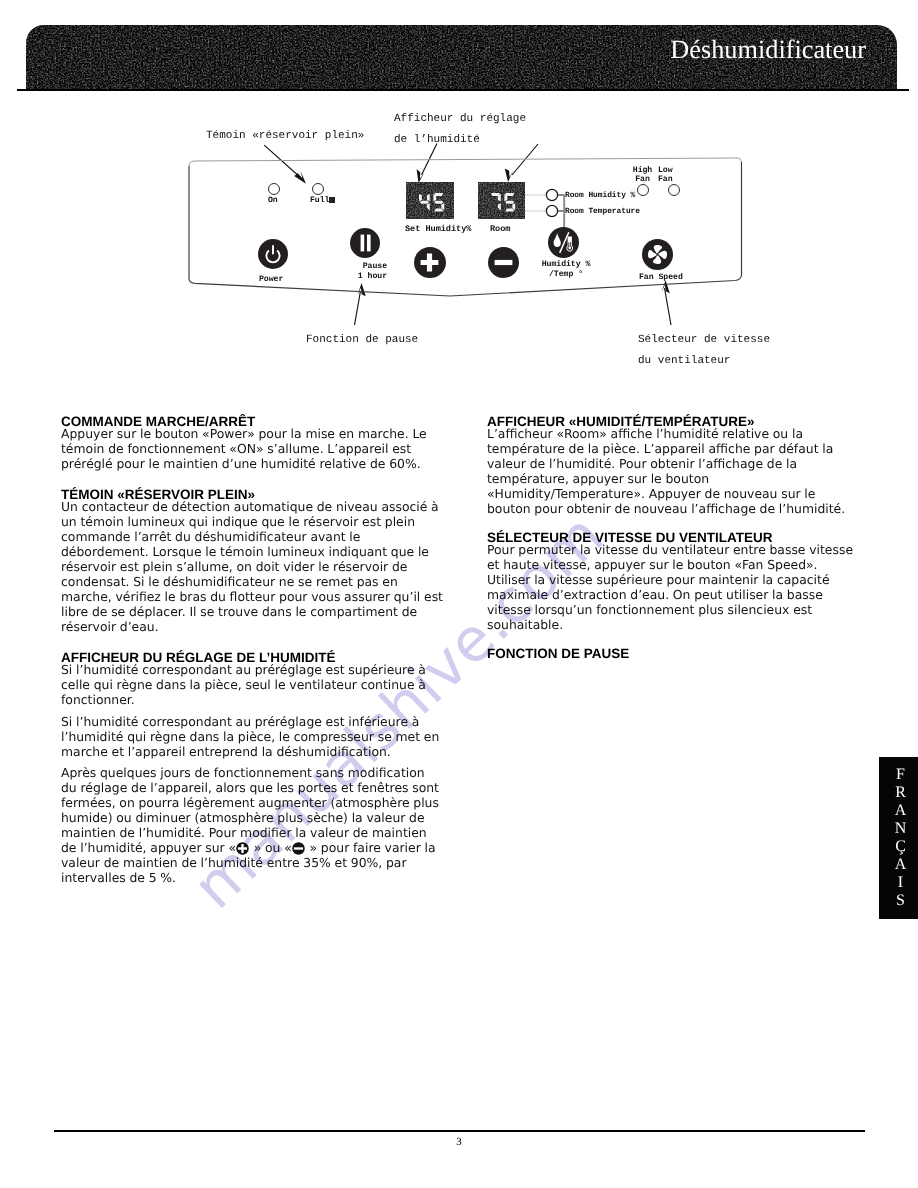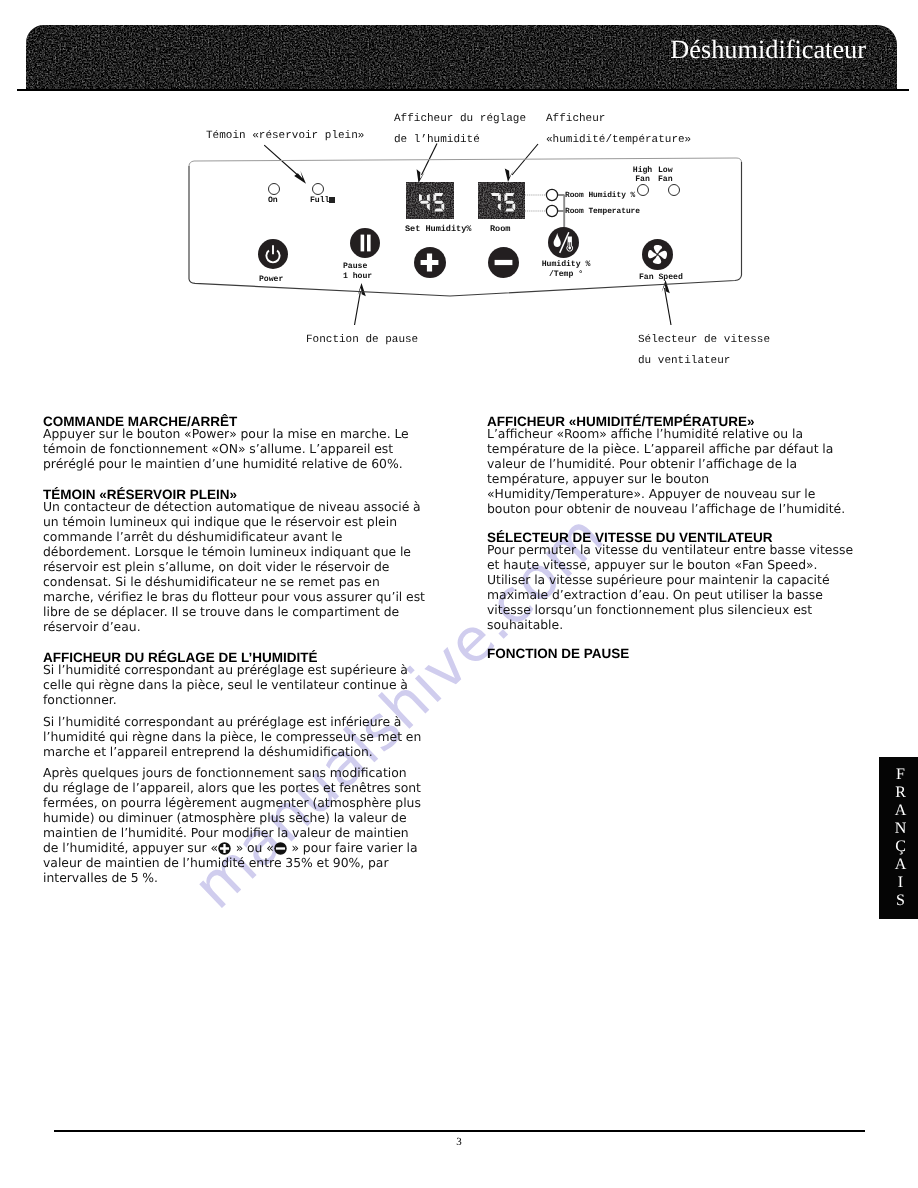--- a/index.html
+++ b/index.html
@@ -27,21 +27,21 @@
 
   .led{position:absolute;border:1.6px solid #2b2b2b;border-radius:50%;background:#fff;}
   .pmlabel{position:absolute;font-family:Liberation Mono, monospace;font-weight:bold;
       font-size:8.2px;color:#111;white-space:nowrap;letter-spacing:-0.05px;line-height:9.6px;}
   .btn{position:absolute;border-radius:50%;background:#231f20;}
   .seg{position:absolute;background:#1a1718;overflow:hidden;}
   .segnoise{position:absolute;left:0;top:0;}
 
   
   .col{position:absolute;font-family:"DejaVu Sans",sans-serif;z-index:2;}
-  #colL{left:43px;top:414px;width:382.6px;}
+  #colL{left:61px;top:414px;width:382.6px;}
   #colR{left:487px;top:414px;width:375px;}
   h3.sec{font-family:"Liberation Sans",sans-serif;font-size:13.5px;font-weight:bold;
       margin:0 0 -3px 0;line-height:15.4px;letter-spacing:0;color:#000;}
   p.para{font-size:12.4px;margin:0 0 6.5px 0;line-height:15.0px;color:#151515;word-spacing:-0.2px;}
   .sp{margin-top:0;padding-top:9px;}
   #colR .sp{padding-top:8px;}
   #colR p.para{margin-bottom:5.5px;}
   #colR h3.sec:last-of-type{margin-bottom:2px;}
   .inlineicon{display:inline-block;width:13px;height:13px;vertical-align:-2.5px;margin:0 0.5px;}
 
@@ -78,22 +78,20 @@
       </defs>
       <rect width="871" height="66" filter="url(#grainf)"></rect>
     </svg>
     <span id="header-title">Déshumidificateur</span>
   </div>
   <div id="header-rule"></div>
 
   <div class="callout" id="co0" style="left:206px;top:126px;">Témoin «réservoir plein»</div>
   <div class="callout" id="co1" style="left:394px;top:109px;">Afficheur du réglage
 de l’humidité</div>
-  <div class="callout" id="co2" style="left:546px;top:109px;">Afficheur
-«humidité/température»</div>
   <div class="callout" id="co3" style="left:306px;top:330px;">Fonction de pause</div>
   <div class="callout" id="co4" style="left:638px;top:330px;">Sélecteur de vitesse
 du ventilateur</div>
 
   <svg id="arrows" style="position:absolute;left:0;top:0;width:918px;height:400px;" viewBox="0 0 918 400">
     <g stroke="#111" stroke-width="1.15" fill="none">
       <path d="M264.2 145.1 L301 178"></path>
       <path d="M437 143.5 L421.5 175"></path>
       <path d="M538 144 L512 175"></path>
       <path d="M354.5 325 L360.5 291"></path>
@@ -186,21 +184,21 @@
       </svg>
     </div>
     <div class="pmlabel" style="left:79px;top:123px;">Power</div>
 
     <div class="btn" style="left:170px;top:76px;width:30px;height:30px;">
       <svg viewBox="0 0 30 30" width="30" height="30">
         <rect x="10.6" y="6.6" width="3.6" height="16.8" fill="#fff"></rect>
         <rect x="17.0" y="6.6" width="3.6" height="16.8" fill="#fff"></rect>
       </svg>
     </div>
-    <div class="pmlabel" style="left:163px;top:110px;white-space:pre;text-align:left;width:44px;">Pause
+    <div class="pmlabel" style="left:163px;top:110px;white-space:pre;text-align:right;width:44px;">Pause
 1 hour</div>
 
     <div class="btn" style="left:234px;top:95px;width:32px;height:31px;">
       <svg viewBox="0 0 32 31" width="32" height="31">
         <path d="M12.9 6.6 h5.2 v6.3 h6.3 v5.2 h-6.3 v6.3 h-5.2 v-6.3 H6.6 v-5.2 h6.3 z" fill="#fff"></path>
       </svg>
     </div>
 
     <div class="btn" style="left:308px;top:95px;width:31px;height:31px;">
       <svg viewBox="0 0 31 31" width="31" height="31">

